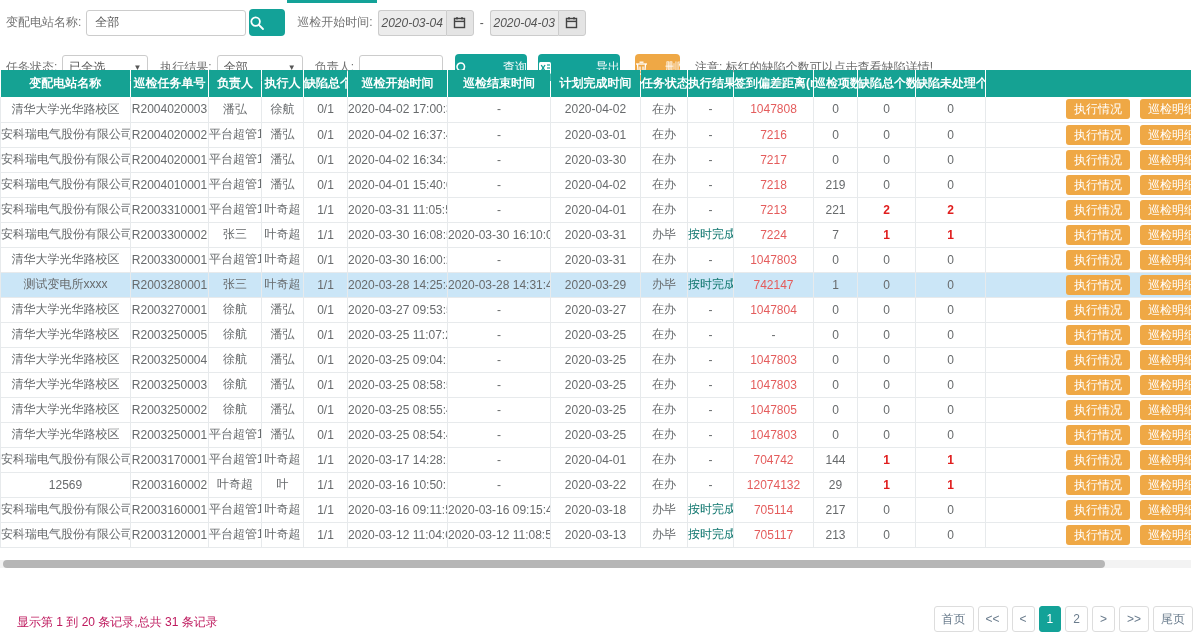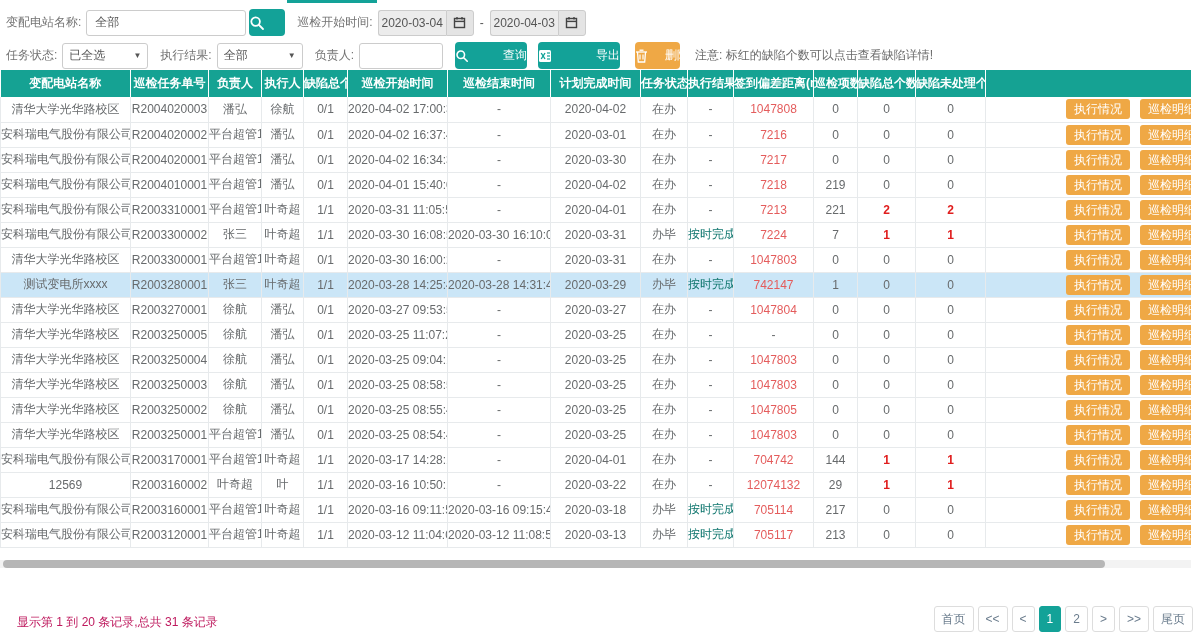--- a/index.html
+++ b/index.html
@@ -6,35 +6,35 @@
   html,body { width:1203px; height:638px; background:#fff; overflow:hidden;
     font-family:"Liberation Sans","DejaVu Sans",sans-serif; font-size:12px; color:#676a6c; }
   .page { position:relative; width:1203px; height:638px; }
 
   
   .tab-underline { position:absolute; left:287px; top:0; width:90px; height:3px; background:#13A298; }
 
   
   .frow { position:absolute; left:6px; display:flex; align-items:center; white-space:nowrap; }
   .frow1 { top:9px; }
-  .frow2 { top:42px; }
+  .frow2 { top:54px; }
   .flabel { color:#737373; margin-right:5px; }
   .tinput { height:26px; border:1px solid #ccc; border-radius:3px; padding:0 8px; color:#555;
     font-size:12px; font-family:inherit; outline:none; background:#fff; }
   .station-input { width:160px; }
   .owner-input { width:84px; }
   .btn { display:inline-flex; align-items:center; justify-content:space-between; gap:17px; height:27px;
     border:none; border-radius:4px; color:#fff; font-size:12px; font-family:inherit; cursor:pointer; }
   .btn-teal { background:#13A298; }
   .btn-orange { background:#EFA845; }
   .search-btn { width:36px; margin-left:3px; }
   .query-btn { width:72px; margin-left:12px; }
   .export-btn { width:82px; margin-left:11px; }
   .delete-btn { width:45px; margin-left:15px; }
-  .dategroup { display:flex; align-items:center; }
+  .dategroup { display:flex; align-items:center;font-style:italic; }
   .datebox { height:26px; width:68px; background:#ececec; border:1px solid #ccc; border-right:none;
     border-radius:3px 0 0 3px; display:flex; align-items:center; justify-content:center; color:#555; }
   .dateaddon { height:26px; width:28px; background:#e4e4e4; border:1px solid #ccc;
     border-radius:0 3px 3px 0; display:flex; align-items:center; justify-content:center; cursor:pointer; }
   .datesep { margin:0 6px; color:#555; }
   .selectbox { height:26px; width:86px; border:1px solid #ccc; border-radius:3px; background:#fff;
     display:flex; align-items:center; justify-content:space-between; padding:0 6px; color:#555; cursor:pointer; }
   .caret { font-size:8px; color:#555; }
   .notice { margin-left:15px; color:#6a6a6a; }
 

